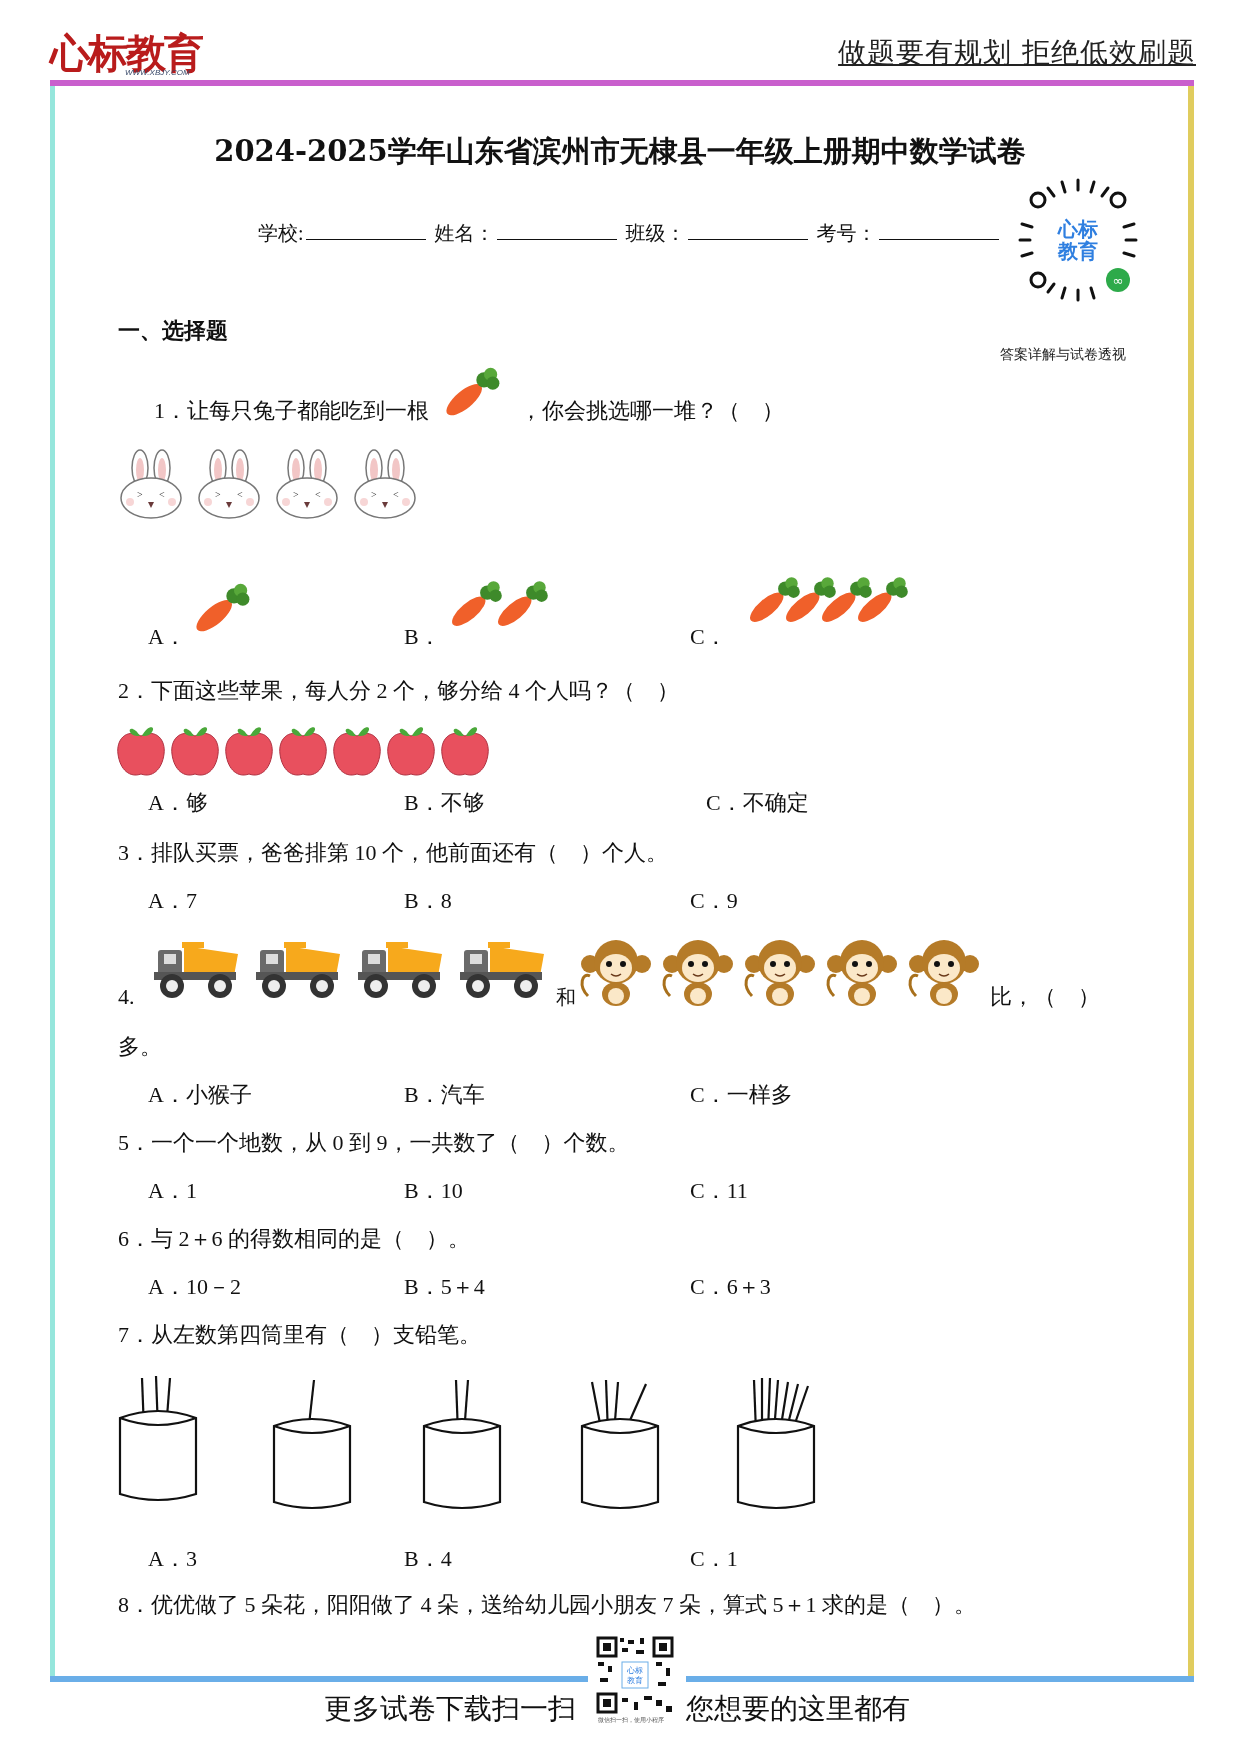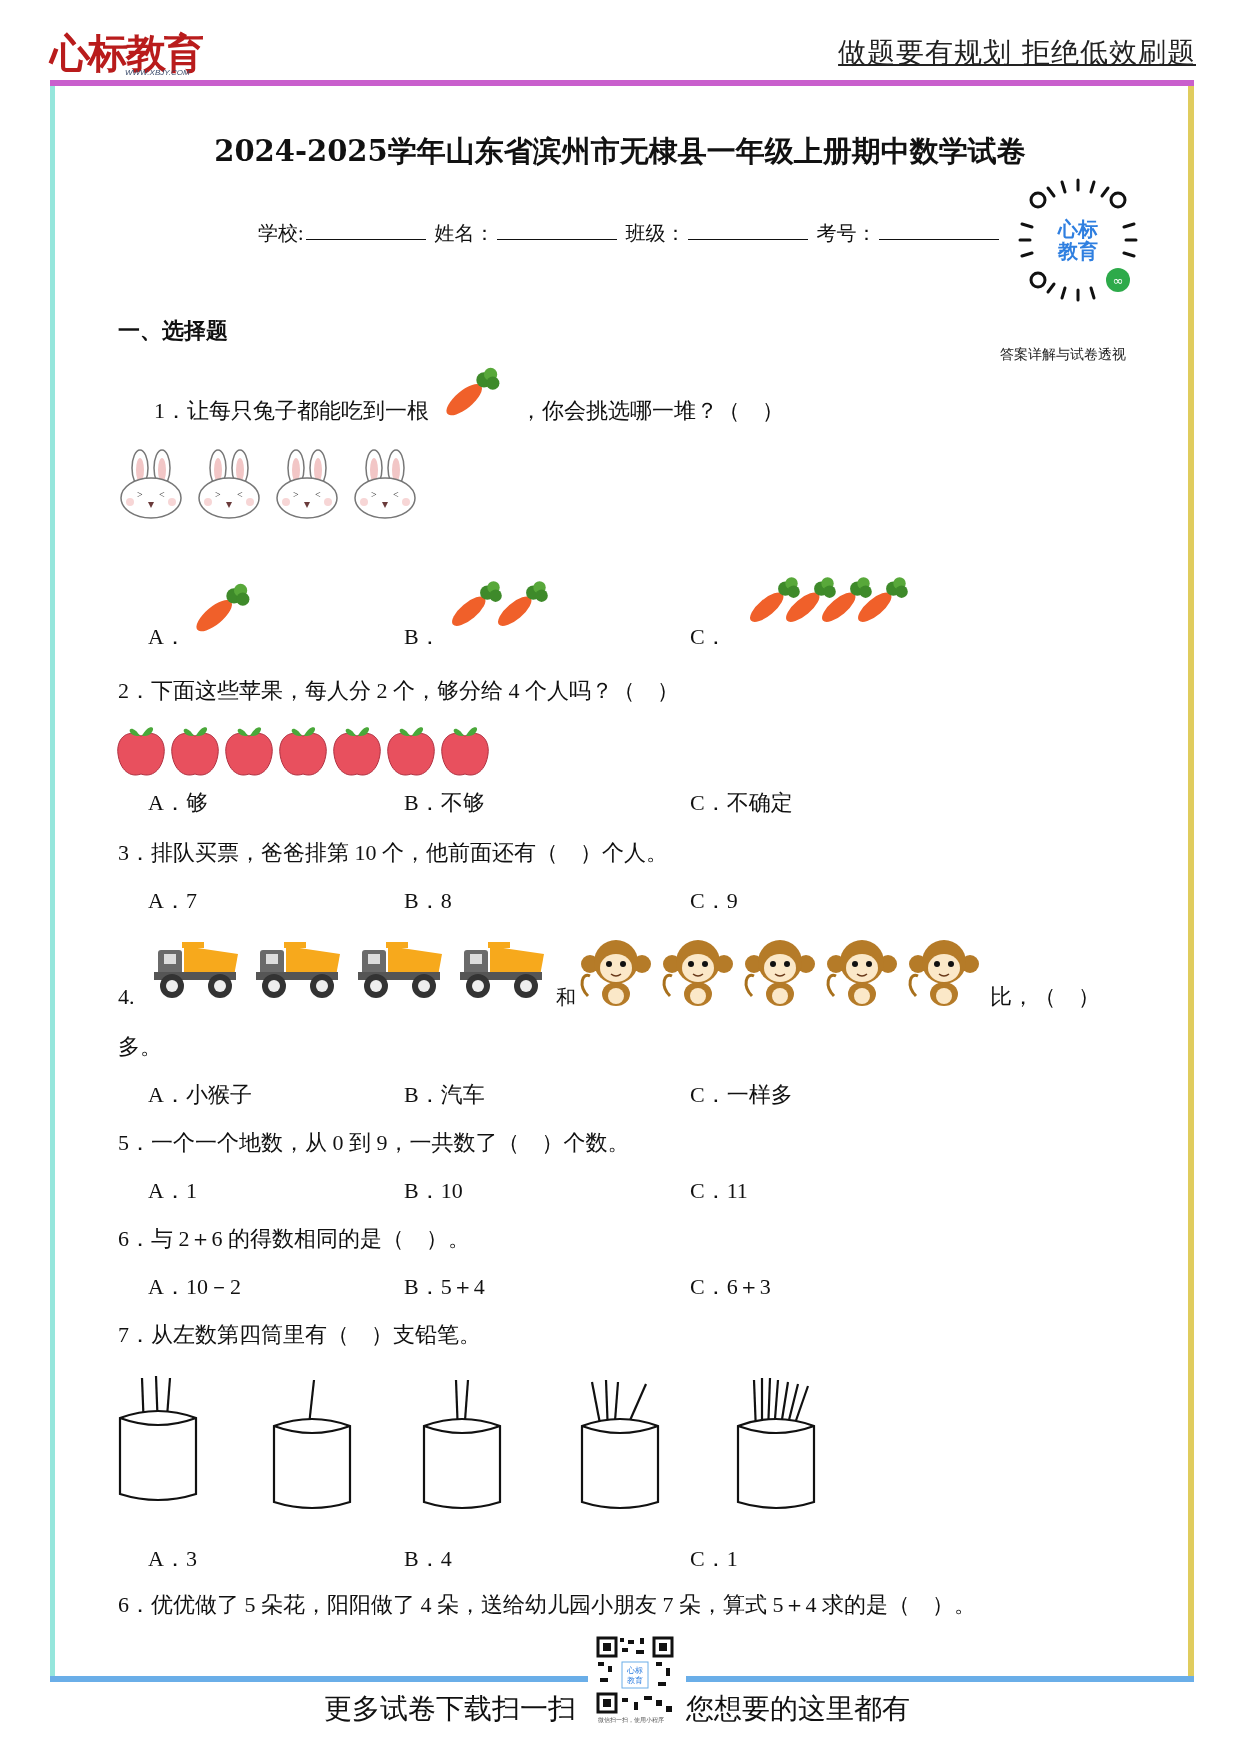--- a/index.html
+++ b/index.html
@@ -206,21 +206,21 @@
     </svg>
   <svg width="50" height="56">
       <use href="#apple"></use>
     </svg>
   <svg width="50" height="56">
       <use href="#apple"></use>
     </svg>
 </div>
 <div class="abs opt" style="left:148px; top:788px;">A．够</div>
 <div class="abs opt" style="left:404px; top:788px;text-align:right;">B．不够</div>
-<div class="abs opt" style="left:690px; top:788px;">C．不确定</div>
+<div class="abs opt" style="left:706px; top:788px;">C．不确定</div>
 
 <div class="abs q" style="left:118px; top:838px;">3．排队买票，爸爸排第 10 个，他前面还有（　）个人。</div>
 <div class="abs opt" style="left:148px; top:886px;">A．7</div>
 <div class="abs opt" style="left:404px; top:886px;">B．8</div>
 <div class="abs opt" style="left:690px; top:886px;">C．9</div>
 
 <div class="abs q" style="left:118px; top:984px;">4.</div>
 <div class="abs imgrow" style="left:150px; top:936px; gap:12px;">
   <svg width="90" height="64">
       <use href="#truck"></use>
@@ -305,21 +305,21 @@
         <line x1="690" y1="12" x2="674" y2="58"></line>
       <path d="M620 52 Q658 38 696 52 L696 128 Q658 140 620 128 Z"></path>
         <path d="M620 52 Q658 66 696 52" fill="none"></path>
     </g>
   </svg>
 </div>
 <div class="abs opt" style="left:148px; top:1544px;">A．3</div>
 <div class="abs opt" style="left:404px; top:1544px;">B．4</div>
 <div class="abs opt" style="left:690px; top:1544px;">C．1</div>
 
-<div class="abs q" style="left:118px; top:1590px;">6．优优做了 5 朵花，阳阳做了 4 朵，送给幼儿园小朋友 7 朵，算式 5＋4 求的是（　）。</div>
+<div class="abs q" style="left:118px; top:1590px;">8．优优做了 5 朵花，阳阳做了 4 朵，送给幼儿园小朋友 7 朵，算式 5＋1 求的是（　）。</div>
 
 <div class="abs footer-text" style="left:324px;">更多试卷下载扫一扫</div>
 <div class="abs footer-qr">
   <svg width="78" height="78" viewBox="0 0 78 78">
     <rect width="78" height="78" fill="#fff"></rect>
     <rect x="2" y="2" width="18" height="18" fill="none" stroke="#111" stroke-width="3"></rect>
       <rect x="7" y="7" width="8" height="8" fill="#111"></rect>
     <rect x="58" y="2" width="18" height="18" fill="none" stroke="#111" stroke-width="3"></rect>
       <rect x="63" y="7" width="8" height="8" fill="#111"></rect>
     <rect x="2" y="58" width="18" height="18" fill="none" stroke="#111" stroke-width="3"></rect>

